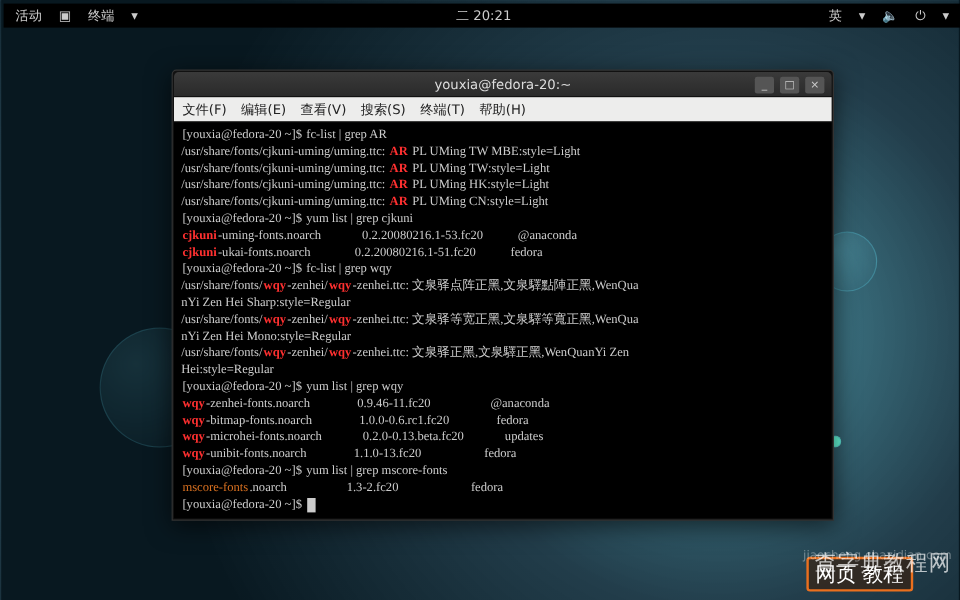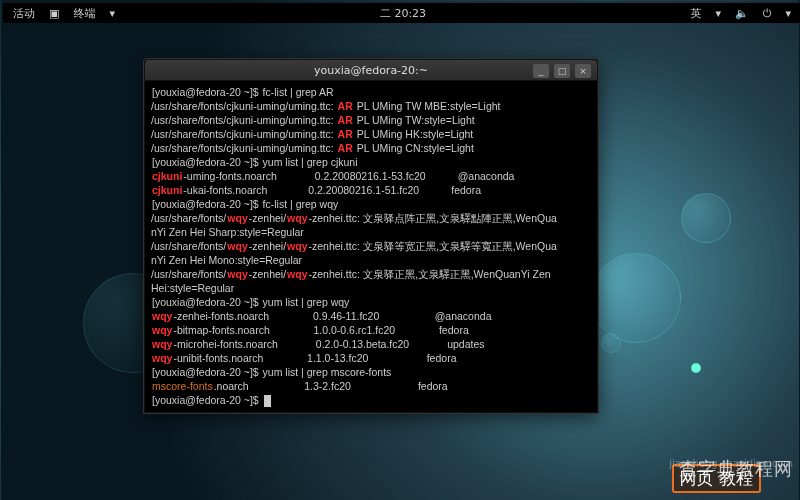--- a/index.html
+++ b/index.html
@@ -18,40 +18,40 @@
 
   .topbar {
     height: 20px; background: #000; display: flex; align-items: center;
     font-size: 11px; color: #ccc; padding: 0 8px; justify-content: space-between;
   }
   .topbar .left, .topbar .right { display: flex; gap: 12px; align-items: center; }
   .topbar .center { position: absolute; left: 50%; transform: translateX(-50%); }
   .icon { display: inline-block; }
 
   .termwin {
-    position: absolute; left: 140px; top: 55px; width: 456px;
+    position: absolute; left: 140px; top: 55px; width: 552px;
     background: #111; border: 1px solid #333; border-radius: 4px 4px 0 0;
     box-shadow: 0 4px 20px rgba(0,0,0,0.6);
   }
   .titlebar {
     height: 20px; background: linear-gradient(#3a3a3a,#2a2a2a);
     display: flex; align-items: center; justify-content: center;
     font-size: 11px; color: #ddd; position: relative;
     border-radius: 4px 4px 0 0;
   }
   .winbtns { position: absolute; right: 4px; top: 2px; display: flex; gap: 3px; }
   .winbtn { width: 16px; height: 14px; background: #555; border-radius: 2px; font-size: 9px; line-height: 14px; text-align: center; color: #ccc; cursor: pointer; }
   .menubar {
     height: 20px; background: #ededec; color: #222; font-size: 11px;
     display: flex; align-items: center; padding: 0 6px; gap: 10px;
   }
   .menubar span { cursor: pointer; }
   .termbody {
     background: #000; color: #ccc;
-    font-family: Liberation Sans, sans-serif;
+    font-family: Liberation Serif, serif;
     font-size: 10.5px; line-height: 14px; padding: 4px 6px;
     white-space: pre; overflow: hidden;
   }
   .prompt { color: #ccc; }
   .red { color: #ff3030; font-weight: bold; }
   .org { color: #d87020; }
   .cursor { display:inline-block; width:7px; height:12px; background:#ccc; vertical-align:middle;}
   .watermark {
     position:absolute; right:8px; bottom:20px; font-size:18px; color:rgba(255,255,255,0.7);
     font-family: sans-serif; letter-spacing:1px;
@@ -75,38 +75,46 @@
 <div class="bubble b4"></div>
 <div class="bubble b5"></div>
 
 <div class="topbar">
   <div class="left">
     <span>活动</span>
     <span class="icon">▣</span>
     <span>终端</span>
     <span class="icon">▾</span>
   </div>
-  <div class="center">二 20:23</div>
+  <div class="center">二 20:21</div>
   <div class="right">
     <span>英</span>
     <span class="icon">▾</span>
     <span class="icon">🔈</span>
     <span class="icon">⏻</span>
     <span class="icon">▾</span>
   </div>
 </div>
 
 <div class="termwin">
   <div class="titlebar">
     <span>youxia@fedora-20:~</span>
     <div class="winbtns">
       <div class="winbtn">_</div>
       <div class="winbtn">□</div>
       <div class="winbtn">×</div>
     </div>
+  </div>
+  <div class="menubar">
+    <span>文件(F)</span>
+    <span>编辑(E)</span>
+    <span>查看(V)</span>
+    <span>搜索(S)</span>
+    <span>终端(T)</span>
+    <span>帮助(H)</span>
   </div>
   <div class="termbody" id="tb"><span class="prompt">[youxia@fedora-20 ~]$ </span>fc-list | grep AR
 /usr/share/fonts/cjkuni-uming/uming.ttc: <span class="red">AR</span> PL UMing TW MBE:style=Light
 /usr/share/fonts/cjkuni-uming/uming.ttc: <span class="red">AR</span> PL UMing TW:style=Light
 /usr/share/fonts/cjkuni-uming/uming.ttc: <span class="red">AR</span> PL UMing HK:style=Light
 /usr/share/fonts/cjkuni-uming/uming.ttc: <span class="red">AR</span> PL UMing CN:style=Light
 <span class="prompt">[youxia@fedora-20 ~]$ </span>yum list | grep cjkuni
 <span class="red">cjkuni</span>-uming-fonts.noarch             0.2.20080216.1-53.fc20           @anaconda
 <span class="red">cjkuni</span>-ukai-fonts.noarch              0.2.20080216.1-51.fc20           fedora
 <span class="prompt">[youxia@fedora-20 ~]$ </span>fc-list | grep wqy

